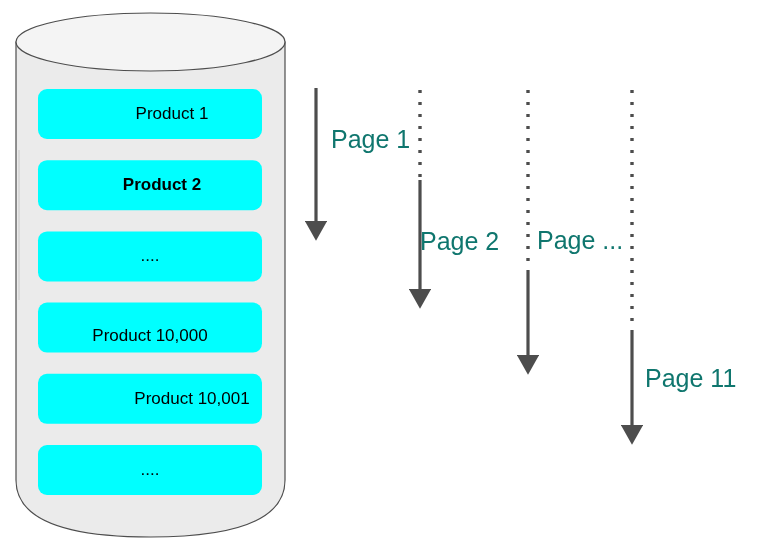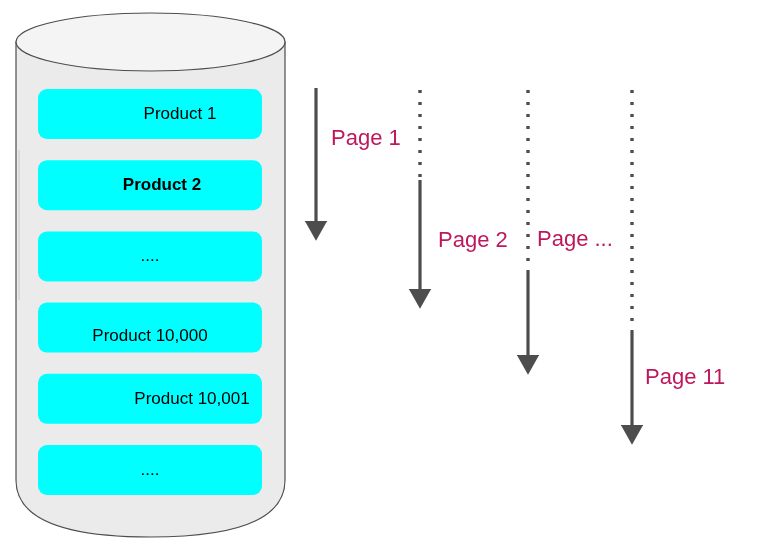--- a/index.html
+++ b/index.html
@@ -31,22 +31,22 @@
     font-size: 17px;
     color: #000000;
     text-align: center;
     white-space: nowrap;
     line-height: 1;
     pointer-events: none;
   }
   .page-label {
     position: absolute;
     font-family: "Liberation Sans", sans-serif;
-    font-size: 22px;
-    color: #be185d;
+    font-size: 25px;
+    color: #0f766e;
     white-space: nowrap;
     line-height: 1;
   }
 </style>
 </head>
 <body>
 
 <div id="canvas">
 
   <svg id="diagram-svg" viewBox="0 0 764 548" xmlns="http://www.w3.org/2000/svg">
@@ -79,28 +79,28 @@
         <line x1="420" y1="90" x2="420" y2="178" stroke="#4d4d4d" stroke-width="3.4" stroke-dasharray="3 9" stroke-linecap="butt"></line>
         <line x1="420" y1="180" x2="420" y2="296" stroke="#4d4d4d" stroke-width="3.2" marker-end="url(#arrowhead)"></line>
         <line x1="528" y1="90" x2="528" y2="268" stroke="#4d4d4d" stroke-width="3.4" stroke-dasharray="3 9" stroke-linecap="butt"></line>
         <line x1="528" y1="270" x2="528" y2="362" stroke="#4d4d4d" stroke-width="3.2" marker-end="url(#arrowhead)"></line>
         <line x1="632" y1="90" x2="632" y2="328" stroke="#4d4d4d" stroke-width="3.4" stroke-dasharray="3 9" stroke-linecap="butt"></line>
         <line x1="632" y1="330" x2="632" y2="432" stroke="#4d4d4d" stroke-width="3.2" marker-end="url(#arrowhead)"></line>
       </g>
   </svg>
 
   <div id="record-labels">
-      <div class="db-label" style="left: 52px; width: 256px; top: 105px;">Product 1</div>
+      <div class="db-label" style="left: 44px; width: 256px; top: 105px;">Product 1</div>
       <div class="db-label" style="left: 38px; width: 248px; top: 176.2px; font-weight: bold;">Product 2</div>
       <div class="db-label" style="left: 38px; width: 224px; top: 247.4px;">....</div>
       <div class="db-label" style="left: 38px; width: 224px; top: 318.6px; margin-top: 8px;">Product 10,000</div>
       <div class="db-label" style="left: 38px; width: 224px; top: 389.8px; margin-left: 42px;">Product 10,001</div>
       <div class="db-label" style="left: 38px; width: 224px; top: 461px;">....</div>
     </div>
 
   <div id="page-labels">
       <div class="page-label" style="left: 331px; top: 127px;">Page 1</div>
-      <div class="page-label" style="left: 438px; top: 229px;">Page 2</div>
+      <div class="page-label" style="left: 420px; top: 229px;">Page 2</div>
       <div class="page-label" style="left: 537px; top: 228px;">Page ...</div>
       <div class="page-label" style="left: 645px; top: 366px;">Page 11</div>
     </div>
 
 </div>
 
 </body></html>

